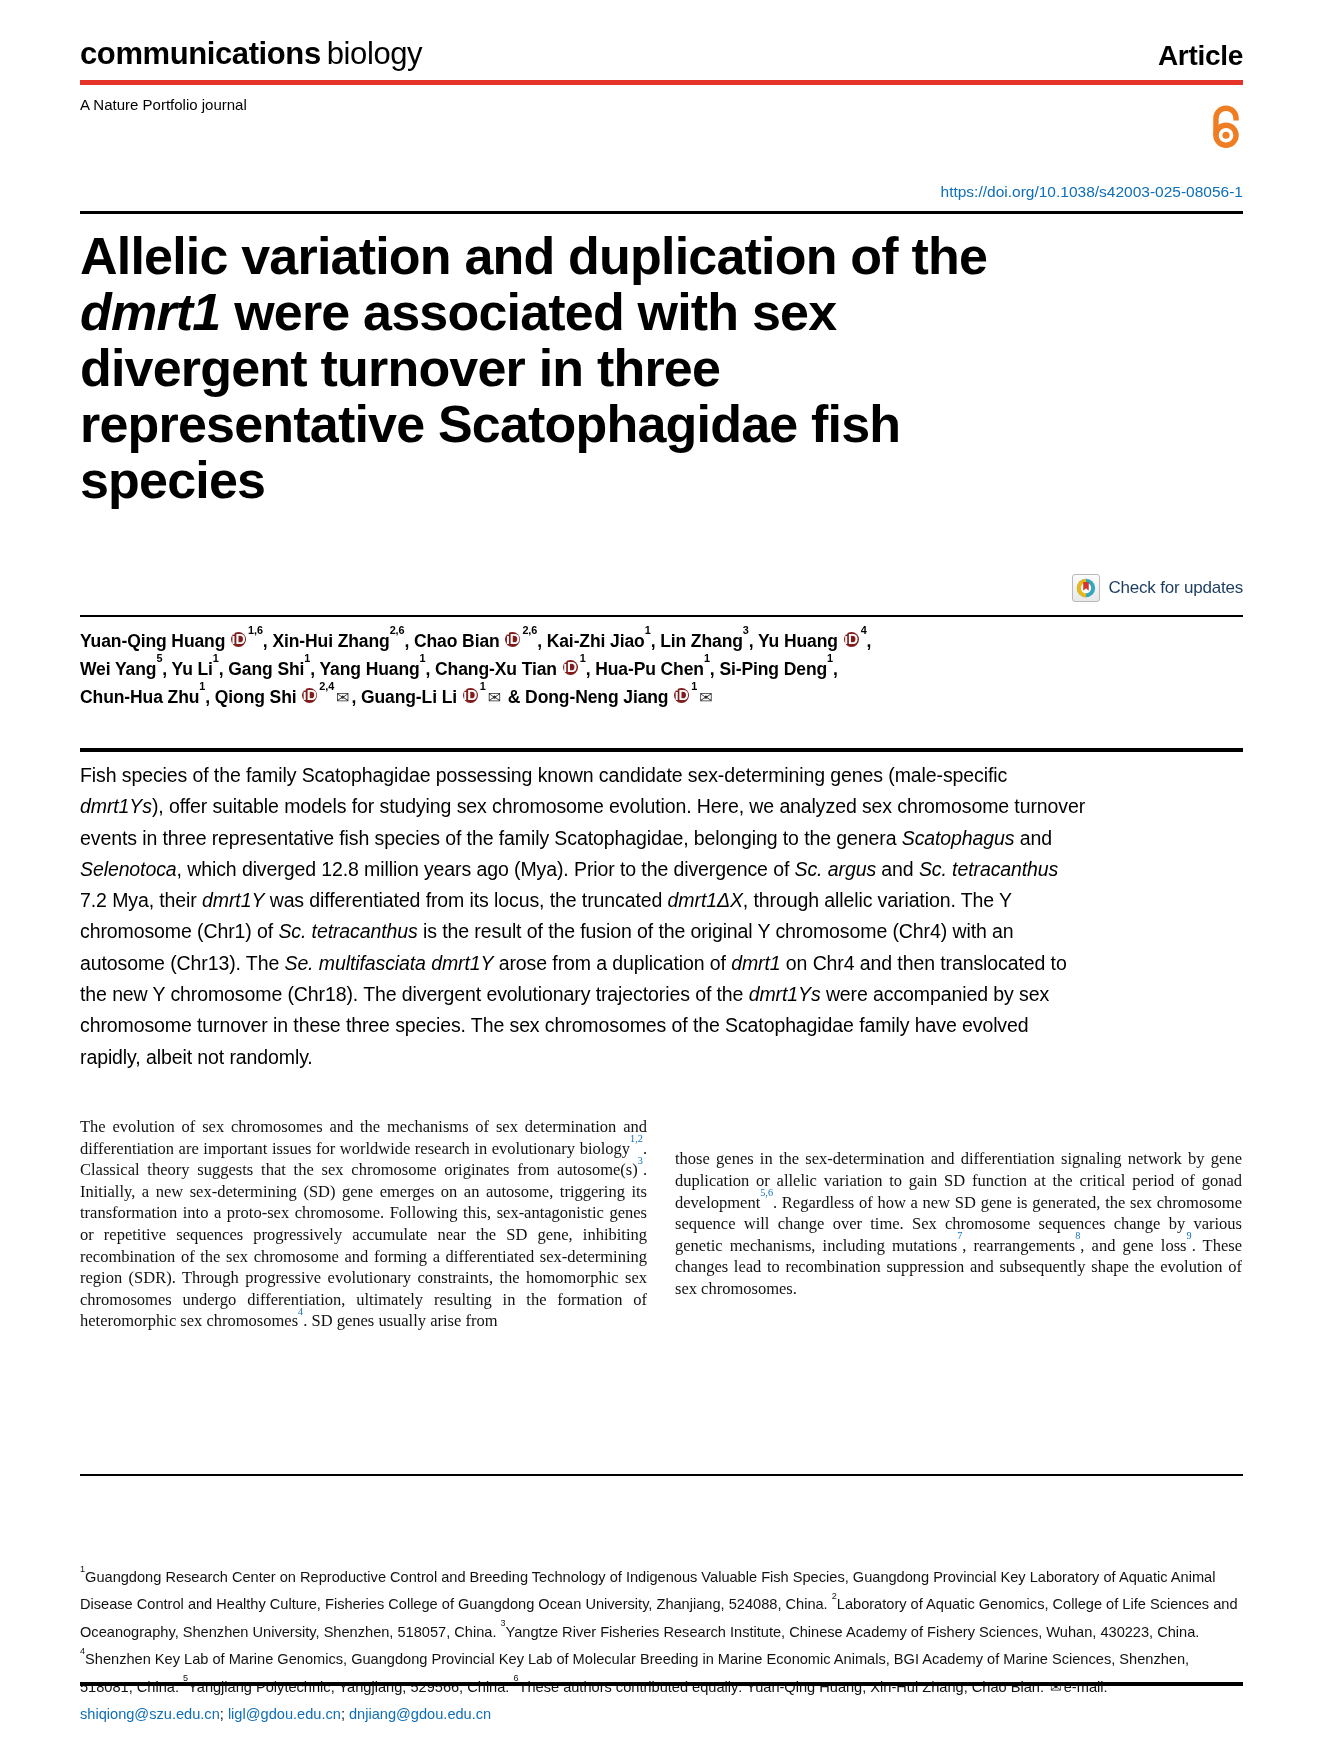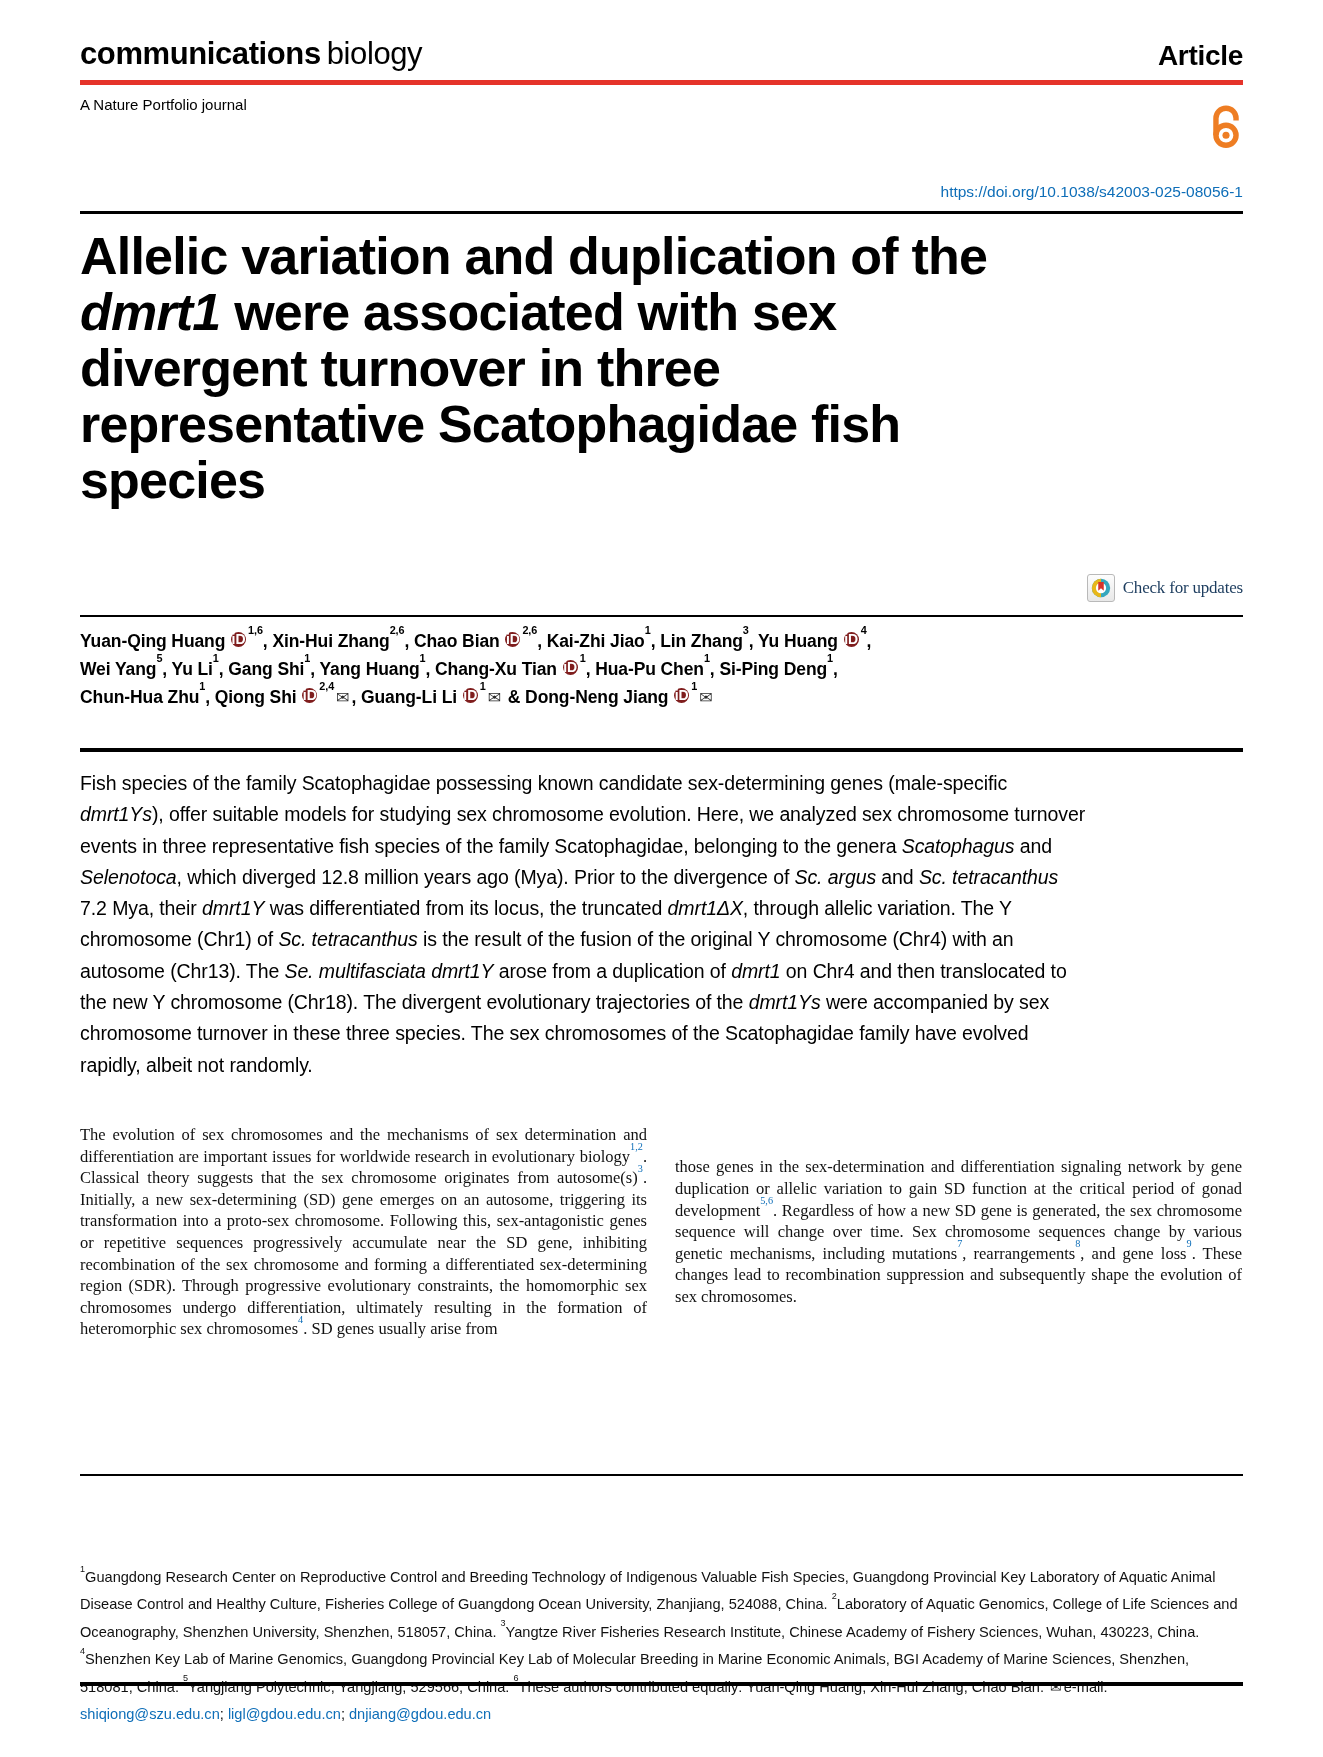--- a/index.html
+++ b/index.html
@@ -21,34 +21,34 @@
   .doi-row { margin-top:70px; text-align:right; font-size:15.5px; }
   .lnk { color:#0e6eb8; text-decoration:none; cursor:pointer; }
 
   .title-rule { height:3px; background:#000; margin-top:10px; }
   h1.title { margin-top:14px; font-size:52px; line-height:56px; font-weight:bold; letter-spacing:-0.8px; }
 
   
   .updates-row { margin-top:66px; text-align:right; }
   .updates-badge { display:inline-flex; align-items:center; gap:8px; cursor:pointer; }
   .crossmark-box { width:28px; height:28px; border:1px solid #b9b9b9; background:linear-gradient(#fdfdfd,#e8e8e8); border-radius:3px; display:inline-flex; align-items:center; justify-content:center; }
-  .updates-label { font-size:17px; color:#1c3c5e; letter-spacing:-0.2px;font-family:Liberation Serif, serif; }
+  .updates-label { font-size:17px; color:#1c3c5e; letter-spacing:-0.2px; }
 
   
   .authors-rule { height:2px; background:#000; margin-top:12px; }
   .authors { margin-top:10px; font-size:17.5px; font-weight:bold; line-height:28px; letter-spacing:-0.1px; }
   .authors sup { font-size:62%; position:relative; top:-0.55em; line-height:0; }
 
   .icon-orcid { display:inline-block; width:15px; height:15px; border-radius:50%; background:#7f1d1d; color:#fff; font-size:14px; font-weight:bold; text-align:center; line-height:15px; vertical-align:3px; margin:0 2px 0 1px; letter-spacing:0; }
   .icon-mail { display:inline-block; font-weight:normal; color:#2b2b2b; font-size:16px; margin:0 2px; vertical-align:0px; }
   .footnotes .icon-mail { font-size:14px; }
 
   
   .abstract-rule { height:4px; background:#000; margin-top:36px; }
-  .abstract { margin-top:16px; width:1010px; font-size:19.5px; line-height:31.3px; letter-spacing:-0.1px; }
+  .abstract { margin-top:8px; width:1010px; font-size:19.5px; line-height:31.3px; letter-spacing:-0.1px; }
   .abstract .run, .abstract span { }
 
   
   .columns { margin-top:43px; display:flex; gap:28px; font-family:"Liberation Serif", serif; font-size:16.5px; line-height:21.6px; color:#111; text-align:justify;align-items:center; }
   .col { width:567px; }
   .col p + p { margin-top:0; }
   .col .indent { text-indent:20px; }
   .col sup { font-size:62%; position:relative; top:-0.5em; line-height:0; }
 
   

